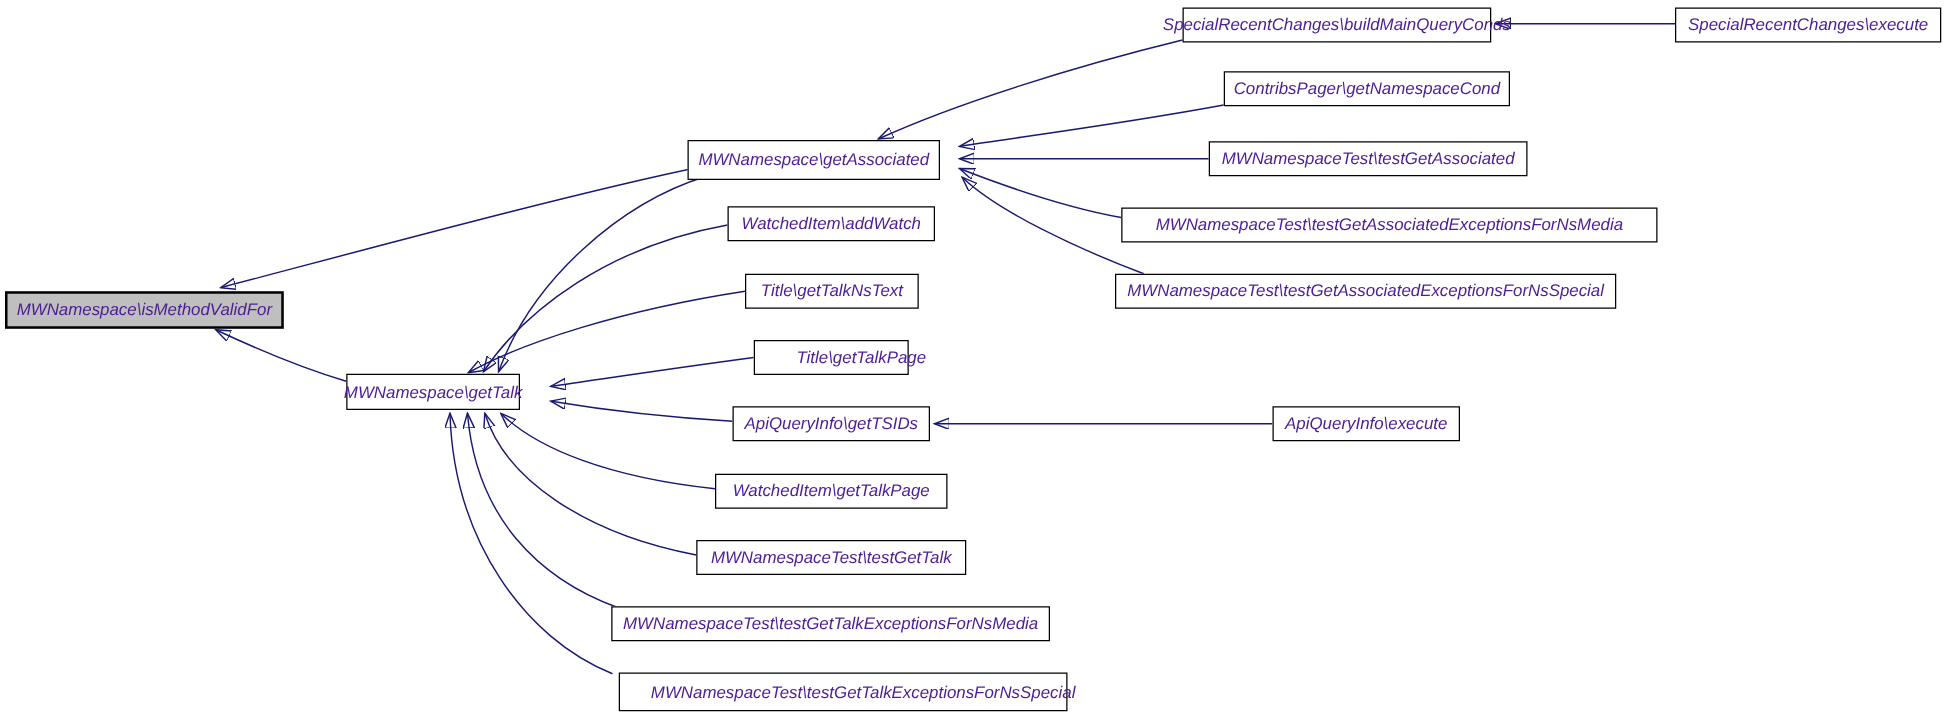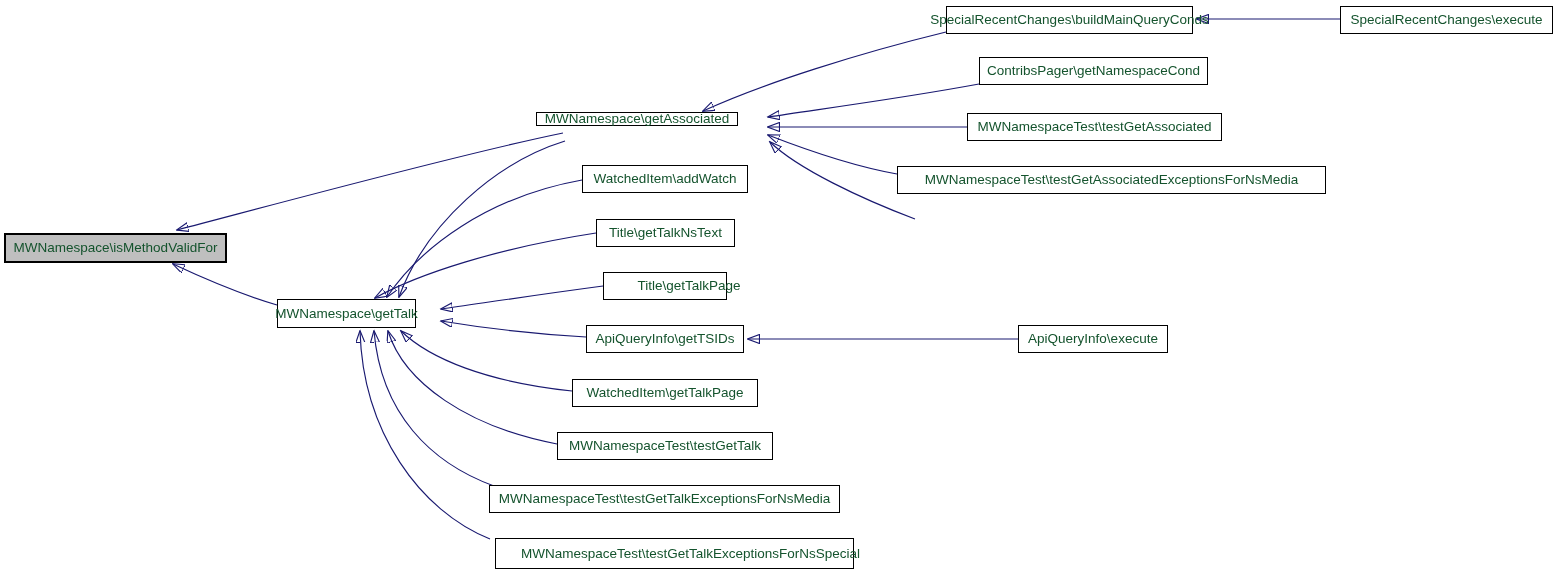--- a/index.html
+++ b/index.html
@@ -19,28 +19,29 @@
   svg.edges path, svg.edges line {
     fill: none;
     stroke: #191970;
     stroke-width: 1.15;
   }
   .node {
     position: absolute;
     box-sizing: border-box;
     border: 1px solid #000000;
     background: #ffffff;
-    color: #14532d;
+    color: #4c1d95;
     font-size: 13.5px;
     line-height: 1;
     display: flex;
     align-items: center;
     justify-content: center;
     white-space: nowrap;
     cursor: pointer;
+    font-style: italic;
   }
   .node.hl {
     background: #bfbfbf;
     border-width: 2px;
   }
 </style>
 </head>
 <body>
 
 <div class="stage">
@@ -69,32 +70,33 @@
     <path d="M 572 391 C 487 382, 430 359, 401 331" marker-end="url(#arrow)"></path>
     <path d="M 557 444 C 468 427, 404 383, 388 331" marker-end="url(#arrow)"></path>
     <path d="M 494 486 C 431 463, 381 414, 374 331" marker-end="url(#arrow)"></path>
     <path d="M 490 539 C 420 511, 363 432, 360 331" marker-end="url(#arrow)"></path>
   </svg>
 
   <div class="node hl" style="left:4px; top:233px; width:223px; height:30px;">MWNamespace\isMethodValidFor</div>
 
   <div class="node" style="left:277px; top:299px; width:139px; height:29px;">MWNamespace\getTalk</div>
 
-  <div class="node" style="left:536px; top:112px; width:202px; height:14px;">MWNamespace\getAssociated</div>
+  <div class="node" style="left:550px; top:112px; width:202px; height:32px;">MWNamespace\getAssociated</div>
 
   <div class="node" style="left:946px; top:6px; width:247px; height:28px;">SpecialRecentChanges\buildMainQueryConds</div>
 
   <div class="node" style="left:1340px; top:6px; width:213px; height:28px;">SpecialRecentChanges\execute</div>
 
   <div class="node" style="left:979px; top:57px; width:229px; height:28px;">ContribsPager\getNamespaceCond</div>
 
   <div class="node" style="left:967px; top:113px; width:255px; height:28px;">MWNamespaceTest\testGetAssociated</div>
 
   <div class="node" style="left:897px; top:166px; width:429px; height:28px;">MWNamespaceTest\testGetAssociatedExceptionsForNsMedia</div>
 
+  <div class="node" style="left:892px; top:219px; width:401px; height:28px;">MWNamespaceTest\testGetAssociatedExceptionsForNsSpecial</div>
 
   <div class="node" style="left:582px; top:165px; width:166px; height:28px;">WatchedItem\addWatch</div>
 
   <div class="node" style="left:596px; top:219px; width:139px; height:28px;">Title\getTalkNsText</div>
 
   <div class="node" style="left:603px; top:272px; width:124px; height:28px;padding-left:48px;">Title\getTalkPage</div>
 
   <div class="node" style="left:586px; top:325px; width:158px; height:28px;">ApiQueryInfo\getTSIDs</div>
 
   <div class="node" style="left:1018px; top:325px; width:150px; height:28px;">ApiQueryInfo\execute</div>

